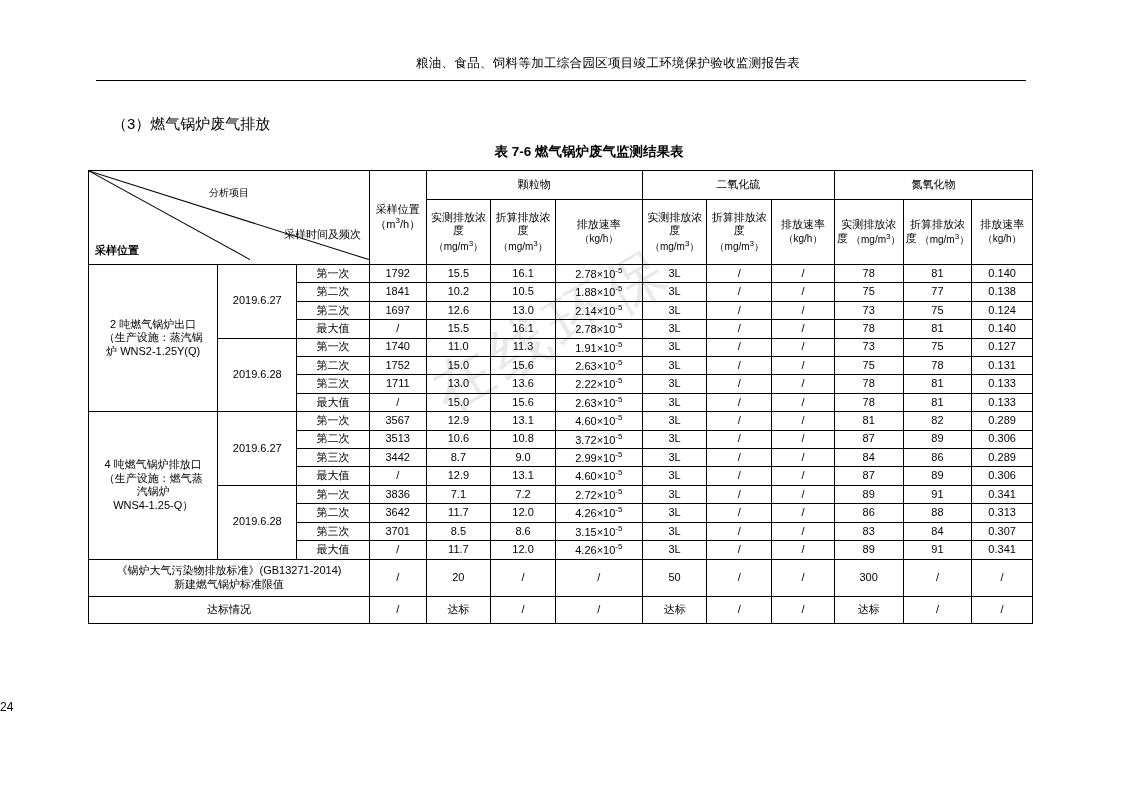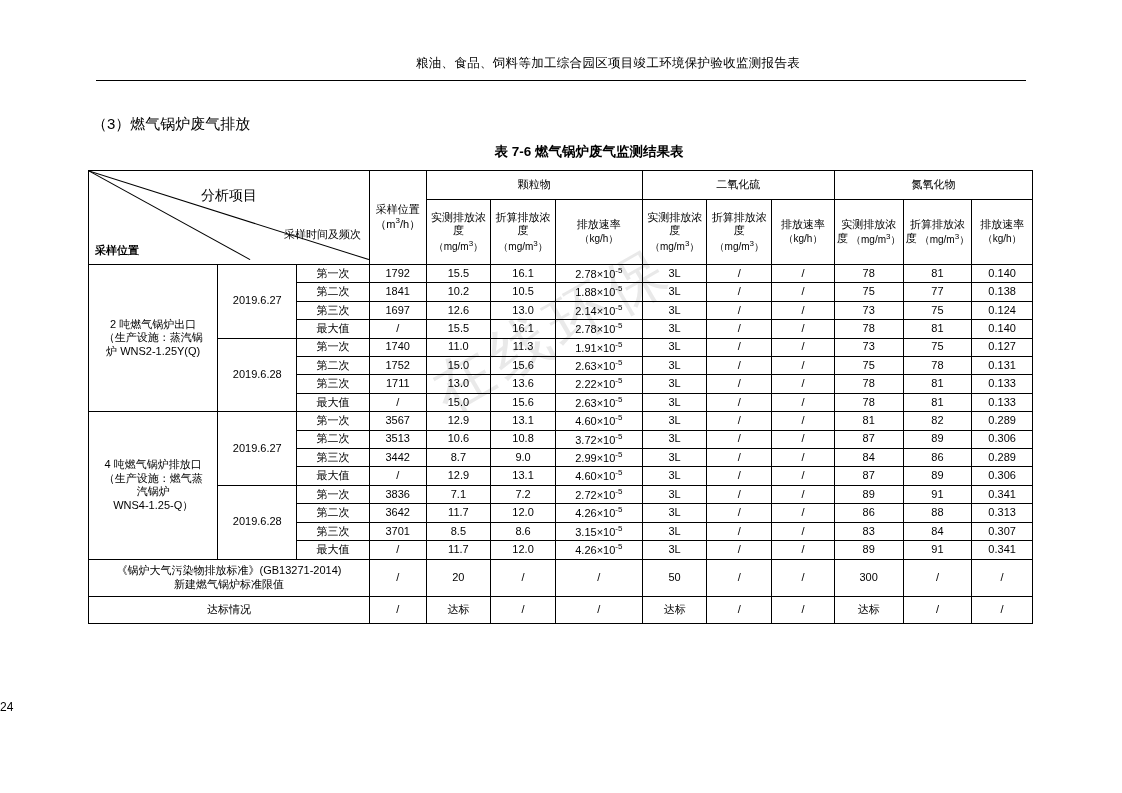--- a/index.html
+++ b/index.html
@@ -30,21 +30,21 @@
   .header-rule {
     position: absolute;
     top: 80px;
     left: 96px;
     width: 930px;
     border-bottom: 1px solid #000;
   }
   .section-title {
     position: absolute;
     top: 115px;
-    left: 92px;
+    left: 112px;
     font-size: 15px;
   }
   .table-title {
     position: absolute;
     top: 143px;
     left: 0;
     width: 1122px;
     text-align: center;
     font-size: 13.5px;
     font-weight: bold;
@@ -93,21 +93,21 @@
   .corner .diag {
     position: absolute;
     inset: 0;
     pointer-events: none;
   }
   .corner .lbl-item {
     position: absolute;
     top: 16px;
     left: 50%;
     transform: translateX(-50%);
-    font-size: 14px;
+    font-size: 10px;
   }
   .corner .lbl-time {
     position: absolute;
     bottom: 22px;
     right: 8px;
     font-size: 11px;
     margin-top: 16px;
   }
   .corner .lbl-pos {
     position: absolute;

